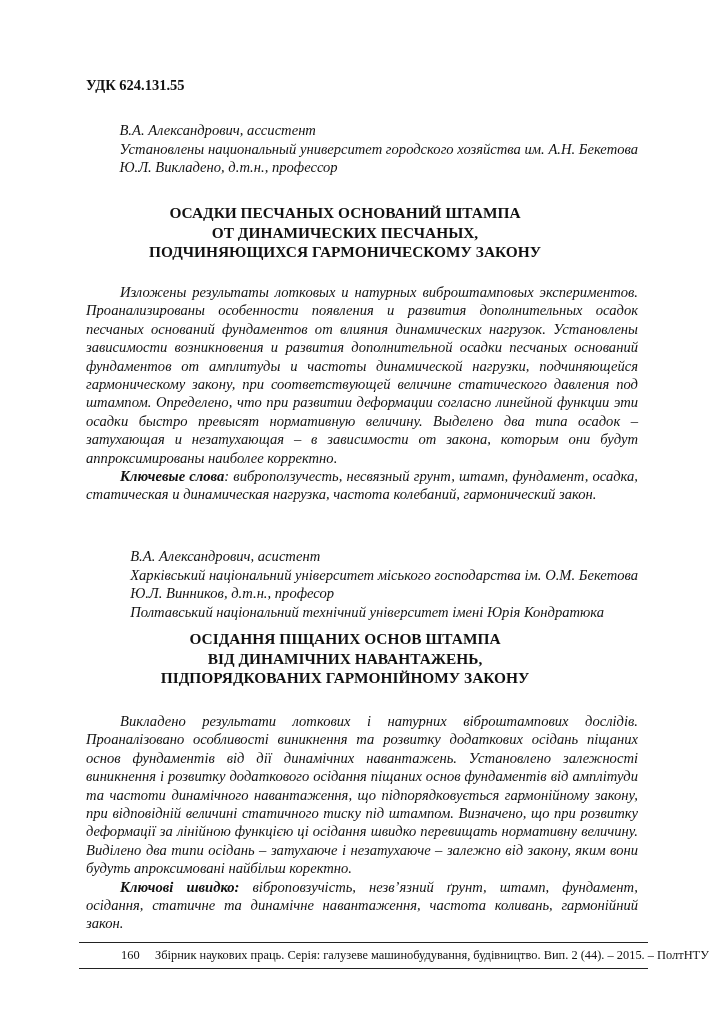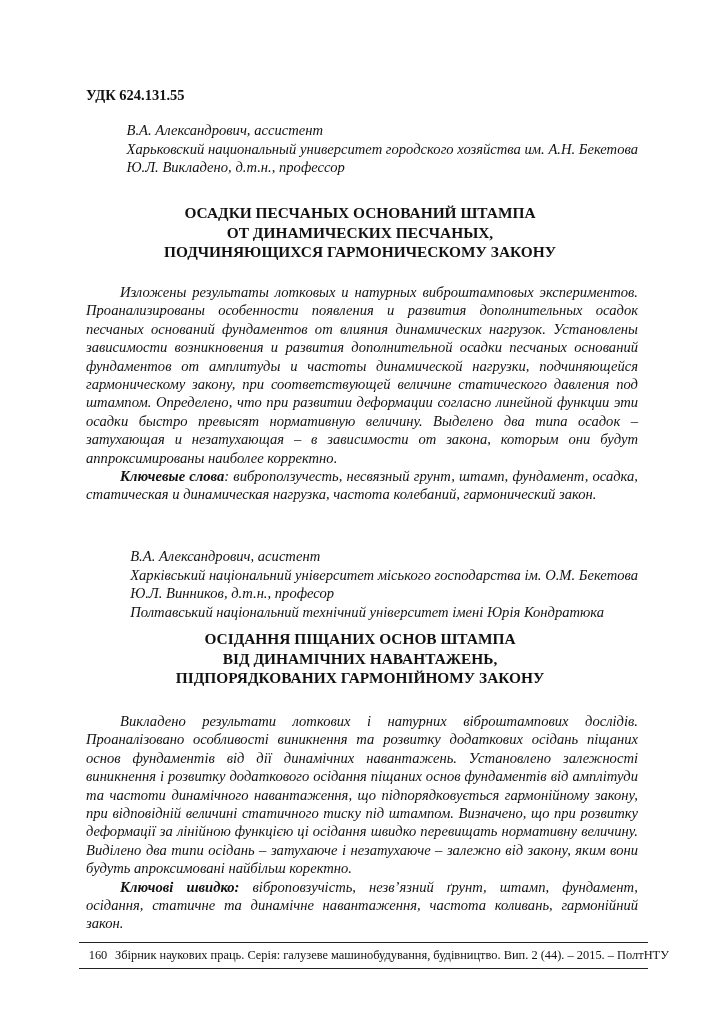--- a/index.html
+++ b/index.html
@@ -1,39 +1,39 @@
 <!DOCTYPE html>
 <html><head>
   <meta charset="utf-8">
   <style>
     html, body { margin: 0; padding: 0; background: #ffffff; }
     body {
       width: 724px; height: 1024px; position: relative; overflow: hidden;
       font-family: "Liberation Serif", "DejaVu Serif", serif; color: #111;
     }
     .abs { position: absolute; }
-    .udk { left: 86px; top: 87px; font-size: 14.5px; font-weight: bold; }
+    .udk { left: 86px; top: 77px; font-size: 14.5px; font-weight: bold; }
     .authors { right: 86px; text-align: left; font-style: italic; font-size: 14.6px; line-height: 18.5px; }
     .authors div { white-space: nowrap; }
-    .title { left: 84px; width: 552px; text-align: center; font-weight: bold; font-size: 15.4px; line-height: 19.5px; }
+    .title { left: 69px; width: 552px; text-align: center; font-weight: bold; font-size: 15.4px; line-height: 19.5px; }
     .title div { white-space: nowrap; }
     .abstract { left: 86px; width: 552px; font-style: italic; font-size: 14.6px; line-height: 18.4px; text-align: justify; margin-top: 8px; }
     .abstract p { margin: 0; text-indent: 34px; }
     .abstract .kw-label { font-weight: bold; }
     .footer { left: 79px; width: 569px; top: 942px; height: 25px; border-top: 1px solid #222; border-bottom: 1px solid #222; font-size: 12.4px; line-height: 25px; white-space: nowrap; }
-    .footer .page { display: inline-block; width: 34px; text-align: center; padding-left: 2px; }
+    .footer .page { display: inline-block; width: 34px; text-align: left; padding-left: 2px; margin-left: 40px; }
   </style>
 </head>
 <body>
 
 <div class="abs udk">УДК 624.131.55</div>
 
 <div class="abs authors" style="top:121px;">
   <div>В.А. Александрович, ассистент</div>
-  <div>Харьковский национальный университет городского хозяйства им. А.Н. Бекетова</div>
+  <div>Установлены национальный университет городского хозяйства им. А.Н. Бекетова</div>
   <div>Ю.Л. Викладено, д.т.н., профессор</div>
 </div>
 
 <div class="abs title" style="top:203px;">
   <div>ОСАДКИ ПЕСЧАНЫХ ОСНОВАНИЙ ШТАМПА</div>
   <div>ОТ ДИНАМИЧЕСКИХ ПЕСЧАНЫХ,</div>
   <div>ПОДЧИНЯЮЩИХСЯ ГАРМОНИЧЕСКОМУ ЗАКОНУ</div>
 </div>
 
 <div class="abs abstract" style="top:275px;">

